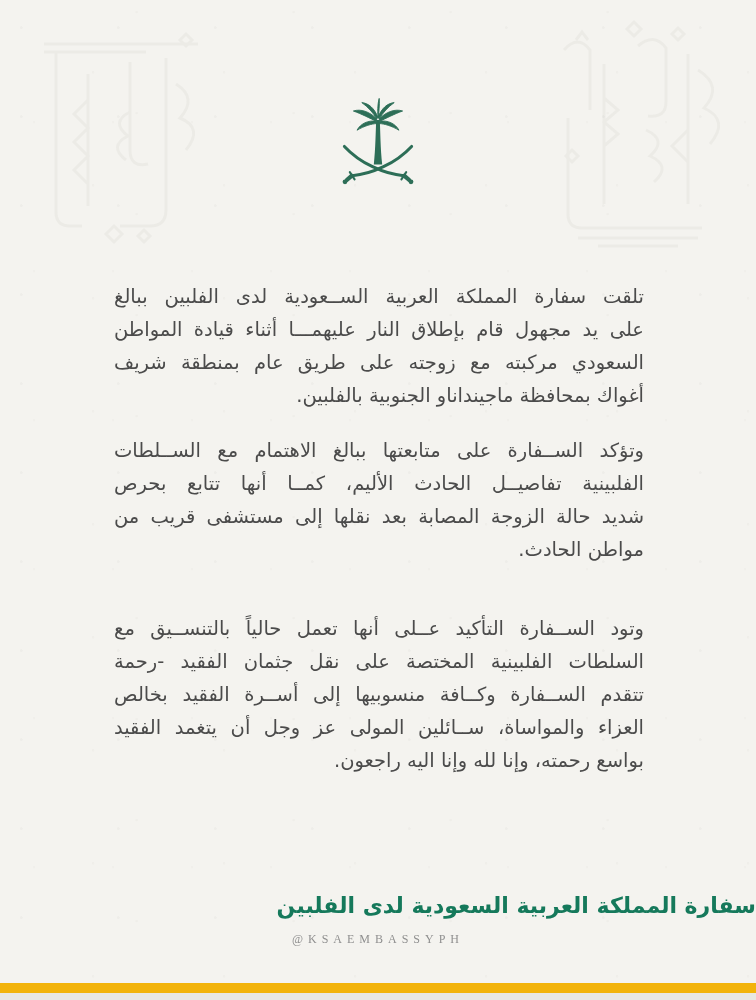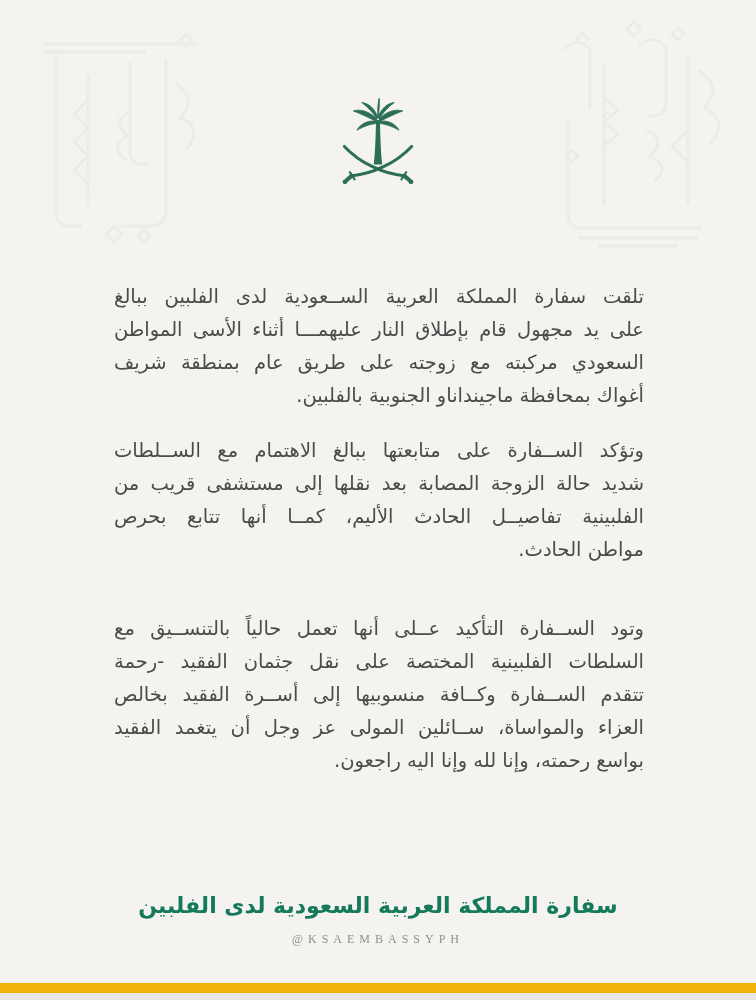--- a/index.html
+++ b/index.html
@@ -40,21 +40,21 @@
     line-height:33px;
     text-rendering:optimizeLegibility;
   }
   .para{margin:0 0 22px 0;}
   .para:last-child{margin-bottom:0;margin-top:46px;}
   .line{text-align:justify;text-align-last:justify;}
   .line.last{text-align-last:right;}
   .signature{
     position:absolute;
     top:893px;left:0;right:0;
-    text-align:center;
+    text-align:right;
     direction:rtl;
     font-size:22px;
     font-weight:bold;
     color:var(--c-green,#15795b);
   }
   .handle{
     position:absolute;
     top:932px;left:0;right:0;
     text-align:center;
     font-family:Liberation Serif, serif;
@@ -130,28 +130,28 @@
       <path d="M104,143 L112,150" stroke-width="7"></path>
       <path d="M16,143 L8,150" stroke-width="7"></path>
     </g>
     <circle cx="115" cy="153" r="4" fill="currentColor"></circle>
     <circle cx="5" cy="153" r="4" fill="currentColor"></circle>
   </svg>
 
   <div class="statement">
       <div class="para">
         <div class="line">تلقت سفارة المملكة العربية الســعودية لدى الفلبين ببالغ</div>
-        <div class="line">على يد مجهول قام بإطلاق النار عليهمـــا أثناء الأسى المواطن</div>
+        <div class="line">على يد مجهول قام بإطلاق النار عليهمـــا أثناء قيادة المواطن</div>
         <div class="line">السعودي مركبته مع زوجته على طريق عام بمنطقة شريف</div>
         <div class="line last">أغواك بمحافظة ماجينداناو الجنوبية بالفلبين.</div>
       </div>
       <div class="para">
         <div class="line">وتؤكد الســفارة على متابعتها ببالغ الاهتمام مع الســلطات</div>
+        <div class="line">الفلبينية تفاصيــل الحادث الأليم، كمــا أنها تتابع بحرص</div>
         <div class="line">شديد حالة الزوجة المصابة بعد نقلها إلى مستشفى قريب من</div>
-        <div class="line">الفلبينية تفاصيــل الحادث الأليم، كمــا أنها تتابع بحرص</div>
         <div class="line last">مواطن الحادث.</div>
       </div>
       <div class="para">
         <div class="line">وتود الســفارة التأكيد عــلى أنها تعمل حالياً بالتنســيق مع</div>
         <div class="line">السلطات الفلبينية المختصة على نقل جثمان الفقيد -رحمة</div>
         <div class="line">تتقدم الســفارة وكــافة منسوبيها إلى أســرة الفقيد بخالص</div>
         <div class="line">العزاء والمواساة، ســائلين المولى عز وجل أن يتغمد الفقيد</div>
         <div class="line last">بواسع رحمته، وإنا لله وإنا اليه راجعون.</div>
       </div>
     </div>

